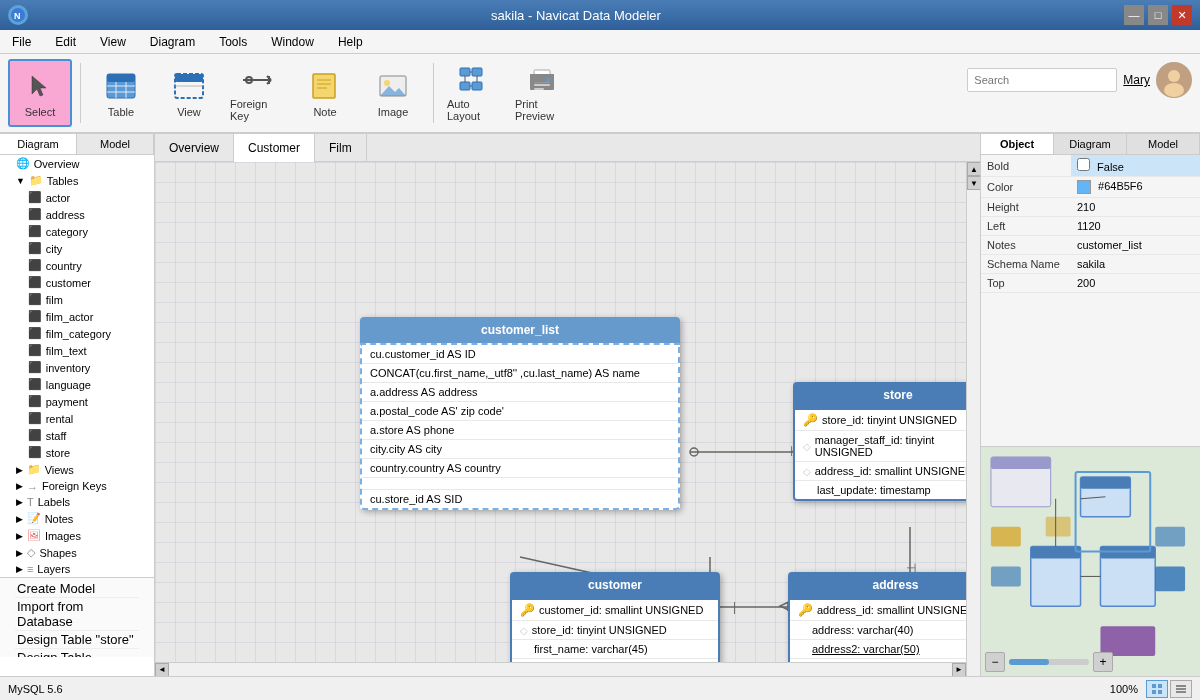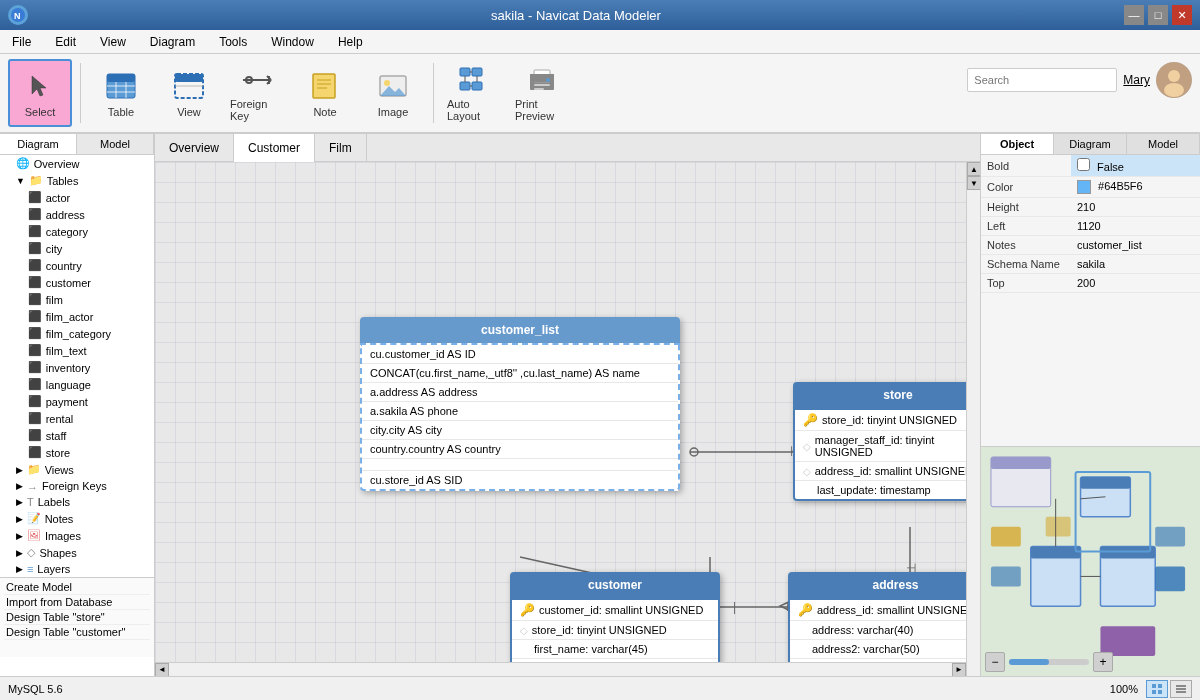--- a/index.html
+++ b/index.html
@@ -82,21 +82,21 @@
     
     #mini-preview { height: 230px; border-top: 1px solid #ccc; background: #f0f0f0; position: relative; overflow: hidden; }
     #mini-canvas { width: 100%; height: 100%; position: relative; background: #d8e8d0; }
 
     
     #bottom-bar { height: 24px; background: #f0f0f0; border-top: 1px solid #ccc; display: flex; align-items: center; padding: 0 8px; gap: 8px; font-size: 11px; justify-content: space-between; }
     #bottom-left { display: flex; gap: 4px; }
     #bottom-right { display: flex; align-items: center; gap: 8px; }
 
     
-    #log-area { border-top: 1px solid #ccc; font-size: 11px; padding: 2px 4px; background: #fafafa; height: 80px; overflow-y: auto; }
+    #log-area { border-top: 1px solid #ccc; font-size: 13px; padding: 2px 15px; background: #fafafa; height: 80px; overflow-y: auto; }
     .log-item { padding: 1px 2px; border-bottom: 1px solid #eee; cursor: pointer; }
 
     
     #connections { position: absolute; top: 0; left: 0; width: 100%; height: 100%; pointer-events: none; }
 
     
     #canvas-scroll-v { position: absolute; right: 0; top: 0; bottom: 0; width: 14px; background: #f0f0f0; border-left: 1px solid #ccc; }
     #canvas-scroll-h { position: absolute; bottom: 0; left: 0; right: 14px; height: 14px; background: #f0f0f0; border-top: 1px solid #ccc; display: flex; align-items: center; }
 
     .scroll-btn { width: 14px; height: 14px; background: #d0d0d0; border: 1px solid #aaa; display: flex; align-items: center; justify-content: center; font-size: 8px; cursor: pointer; flex-shrink: 0; }
@@ -438,21 +438,24 @@
           <div class="db-table-row">
               <span>cu.customer_id AS ID</span>
             </div>
           <div class="db-table-row">
               <span>CONCAT(cu.first_name,_utf8'' ,cu.last_name) AS name</span>
             </div>
           <div class="db-table-row">
               <span>a.address AS address</span>
             </div>
           <div class="db-table-row">
-              <span>a.sakila AS phone</span>
+              <span>a.postal_code AS' zip code'</span>
+            </div>
+          <div class="db-table-row">
+              <span>a.store AS phone</span>
             </div>
           <div class="db-table-row">
               <span>city.city AS city</span>
             </div>
           <div class="db-table-row">
               <span>country.country AS country</span>
             </div>
           <div class="db-table-row" style="height:12px;"></div>
           <div class="db-table-row">
               <span>cu.store_id AS SID</span>
@@ -506,21 +509,21 @@
         <div class="db-table-header">address</div>
         <div class="db-table-body">
           <div class="db-table-row">
             <span class="key-icon">🔑</span>
             <span>address_id: smallint UNSIGNED</span>
           </div>
           <div class="db-table-row">
               <span style="padding-left:14px;">address: varchar(40)</span>
             </div>
           <div class="db-table-row">
-              <span style="padding-left:14px;">address2: varchar(50)</span>
+              <span style="padding-left:14px;text-decoration:underline;">address2: varchar(50)</span>
             </div>
           <div class="db-table-row">
               <span style="padding-left:14px;">district: varchar(20)</span>
             </div>
 
         </div>
       </div>
 
       <div id="canvas-scroll-v">
         <div style="width:14px;height:14px;background:#d0d0d0;border:1px solid #aaa;display:flex;align-items:center;justify-content:center;font-size:8px;cursor:pointer;">▲</div>

